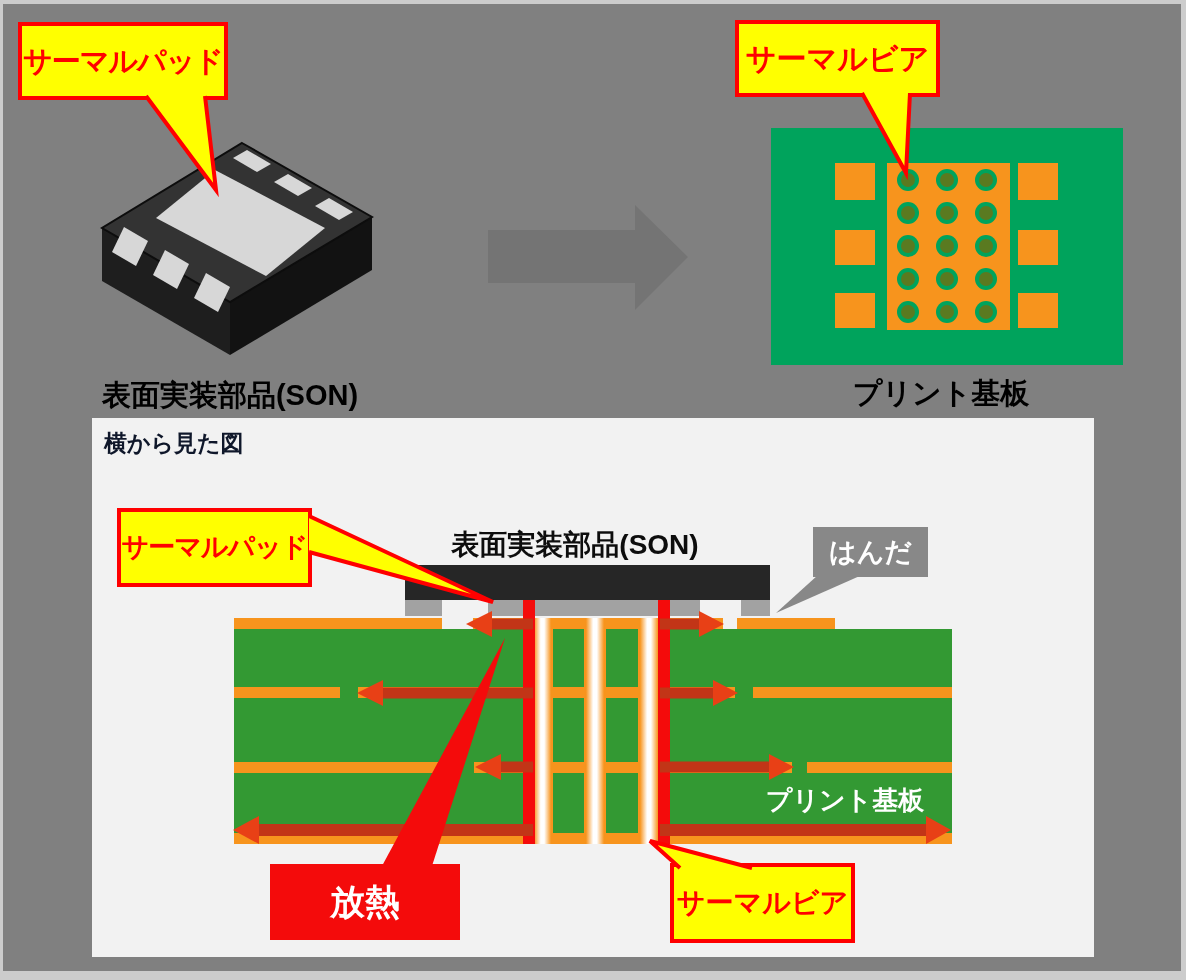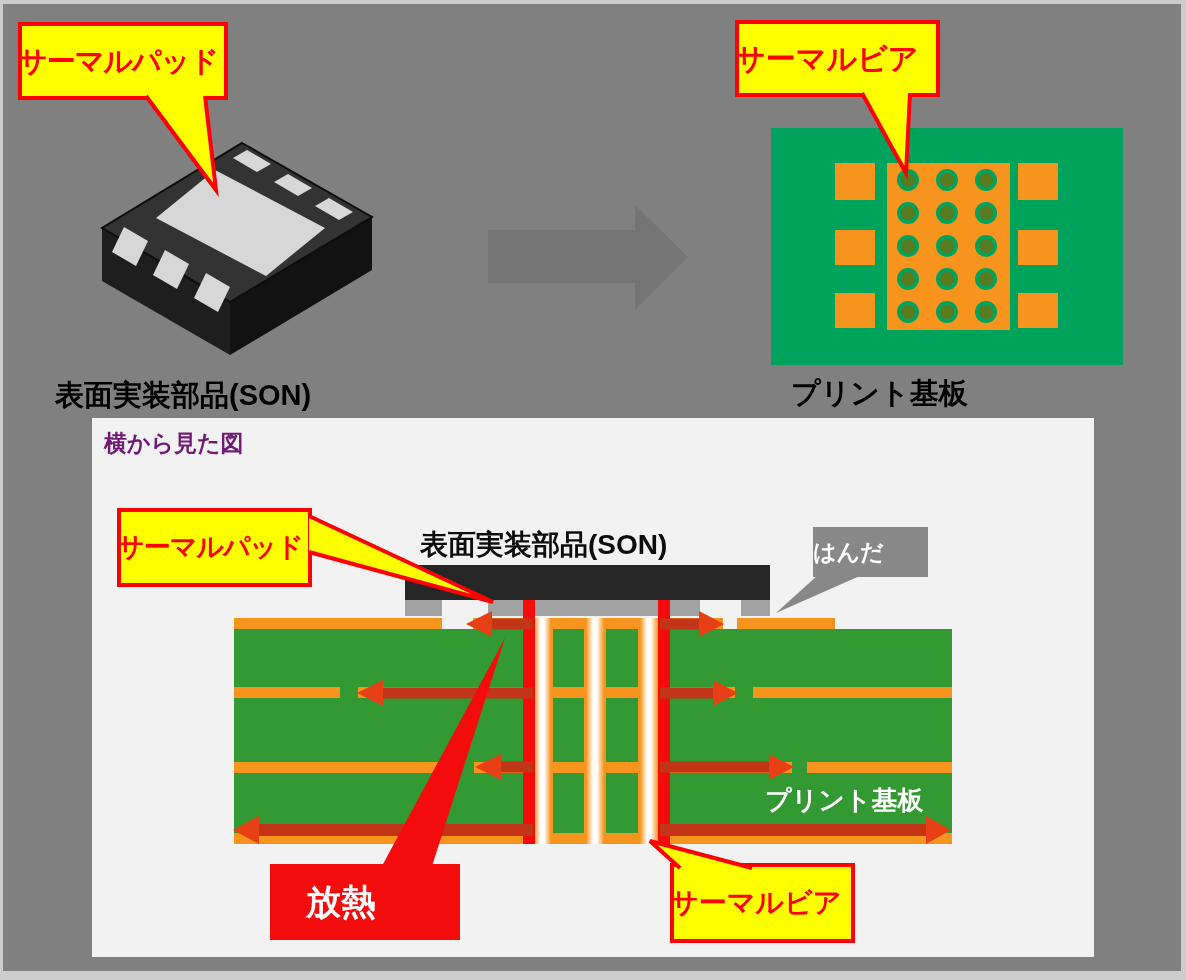--- a/index.html
+++ b/index.html
@@ -1,20 +1,20 @@
 <!DOCTYPE html>
 <html><head>
 <meta charset="utf-8">
 <style>
   html,body{margin:0;padding:0;background:#c9c9c9;}
   #stage{position:relative;width:1186px;height:980px;background:#cccccc;overflow:hidden;
          font-family:"Liberation Sans","DejaVu Sans",sans-serif;}
   .abs{position:absolute;}
   .txt{position:absolute;font-weight:bold;white-space:nowrap;}
-  .center{text-align:left;}
+  .center{text-align:center;}
   .callout-yellow{background:#ffff00;border:4px solid #ff0000;}
   .red-text{color:#ff0000;}
   .white-text{color:#ffffff;}
   svg.overlay{position:absolute;left:0;top:0;pointer-events:none;}
   .stripe{background:linear-gradient(90deg,#f7941d 0%,#ffffff 40%,#ffffff 60%,#f7941d 100%);}
   .faint-label{color:#6e6e6e;-webkit-text-stroke:1.2px #4e4e4e;}
 </style>
 </head>
 <body>
 
@@ -153,26 +153,26 @@
 
   <div class="txt red-text center" style="left:18px;top:22px;width:210px;height:78px;line-height:78px;font-size:29px;letter-spacing:-1px;">サーマルパッド</div>
 
   <div class="txt center" style="left:55px;top:376px;width:350px;font-size:29px;color:#000000;">表面実装部品(SON)</div>
 
 
   <div class="txt red-text center" style="left:735px;top:20px;width:205px;height:77px;line-height:77px;font-size:30px;">サーマルビア</div>
 
   <div class="txt center" style="left:791px;top:374px;width:300px;font-size:29px;color:#000000;">プリント基板</div>
 
-  <div class="txt" style="left:104px;top:428px;font-size:23px;color:#701a75;">横から見た図</div>
+  <div class="txt" style="left:104px;top:428px;font-size:23px;color:#0f172a;">横から見た図</div>
 
   <div class="txt center" style="left:420px;top:526px;width:310px;font-size:28px;color:#0d0d0d;">表面実装部品(SON)</div>
 
   <div class="txt red-text center" style="left:117px;top:508px;width:195px;height:79px;line-height:79px;font-size:27px;letter-spacing:-1px;">サーマルパッド</div>
 
-  <div class="txt white-text center" style="left:813px;top:527px;width:115px;height:50px;line-height:50px;font-size:23px;">はんだ</div>
+  <div class="txt white-text center" style="left:813px;top:527px;width:115px;height:50px;line-height:50px;font-size:27px;">はんだ</div>
 
-  <div class="txt white-text center" style="left:270px;top:864px;width:190px;height:76px;line-height:76px;font-size:35px;padding-left:36px;">放熱</div>
+  <div class="txt white-text center" style="left:270px;top:864px;width:190px;height:76px;line-height:76px;font-size:35px;">放熱</div>
 
   <div class="txt red-text center" style="left:670px;top:863px;width:185px;height:80px;line-height:80px;font-size:28px;">サーマルビア</div>
 
   <div class="txt white-text center" style="left:765px;top:783px;width:160px;font-size:26px;">プリント基板</div>
 </div>
 
 </body></html>

